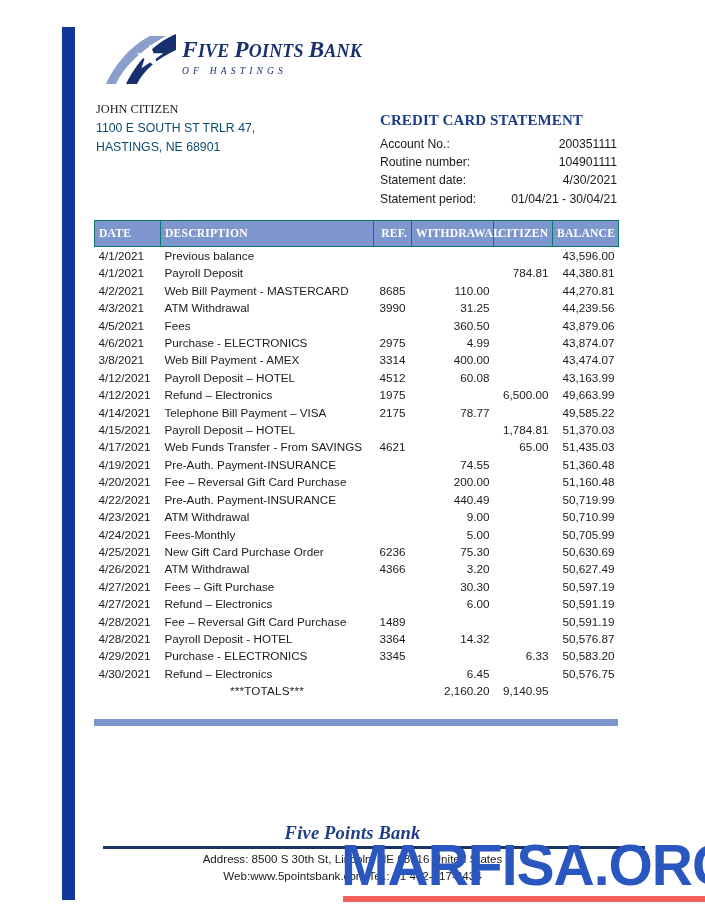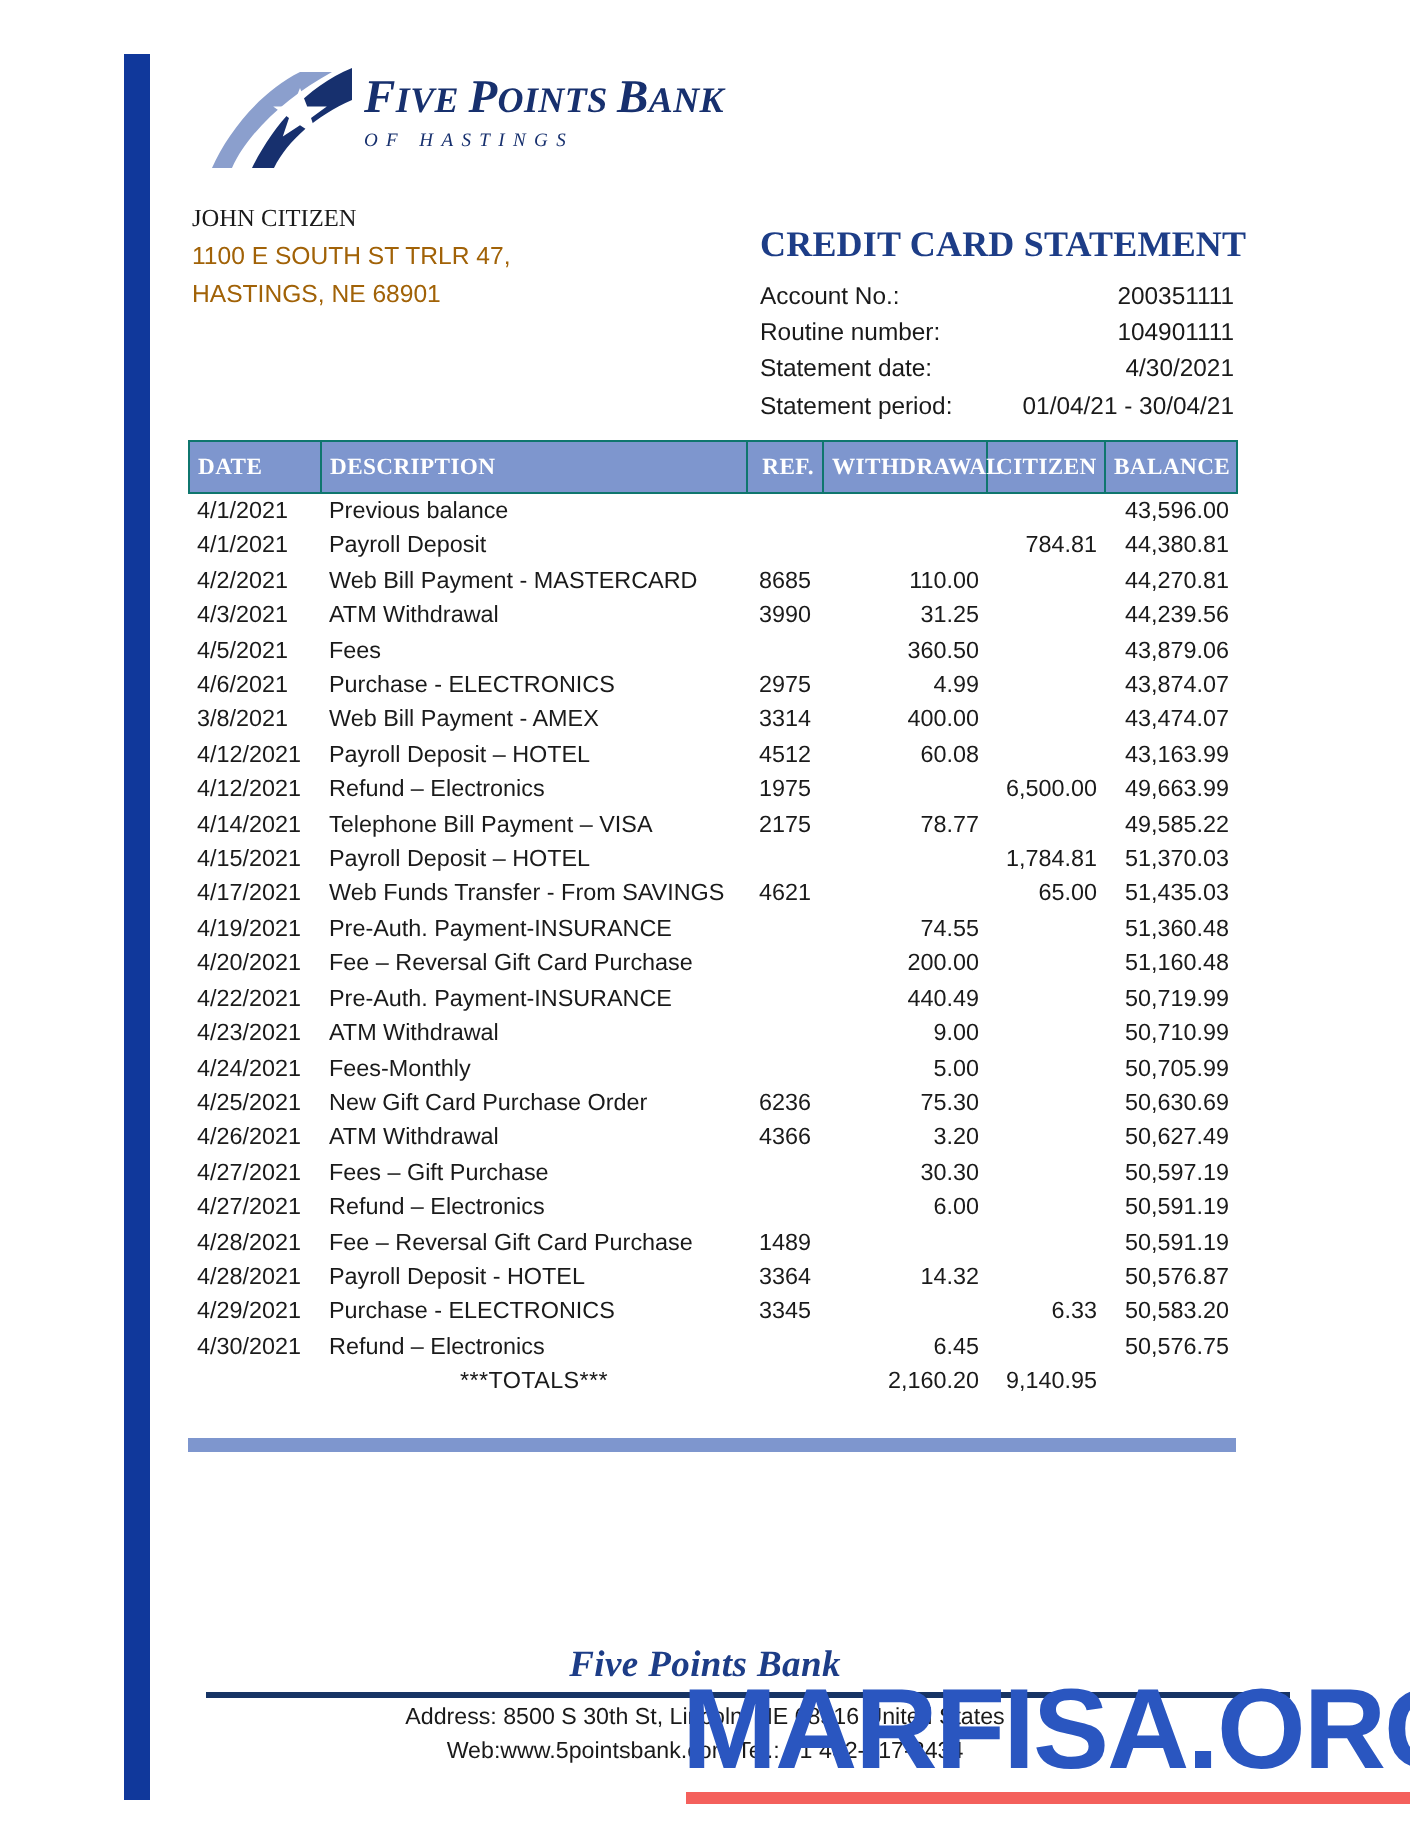--- a/index.html
+++ b/index.html
@@ -76,35 +76,35 @@
   }
   .addr-name {
     font-family: "Liberation Serif", serif;
     font-size: 12.3px;
     color: #1a1a1a;
     line-height: 19px;
     white-space: nowrap;
   }
   .addr-line {
     font-size: 12.3px;
-    color: #a16207;
+    color: #0c4a6e;
     line-height: 19px;
     white-space: nowrap;
   }
 
   .meta-block {
     position: absolute;
     left: 380px;
     top: 112px;
     width: 237px;
   }
   .meta-title {
     font-family: "Liberation Serif", serif;
     font-weight: bold;
-    font-size: 18px;
+    font-size: 15px;
     color: #1d3d87;
     letter-spacing: 0.1px;
     margin-bottom: 6px;
     white-space: nowrap;
   }
   .meta-row {
     display: flex;
     justify-content: space-between;
     font-size: 12.2px;
     line-height: 18.2px;

